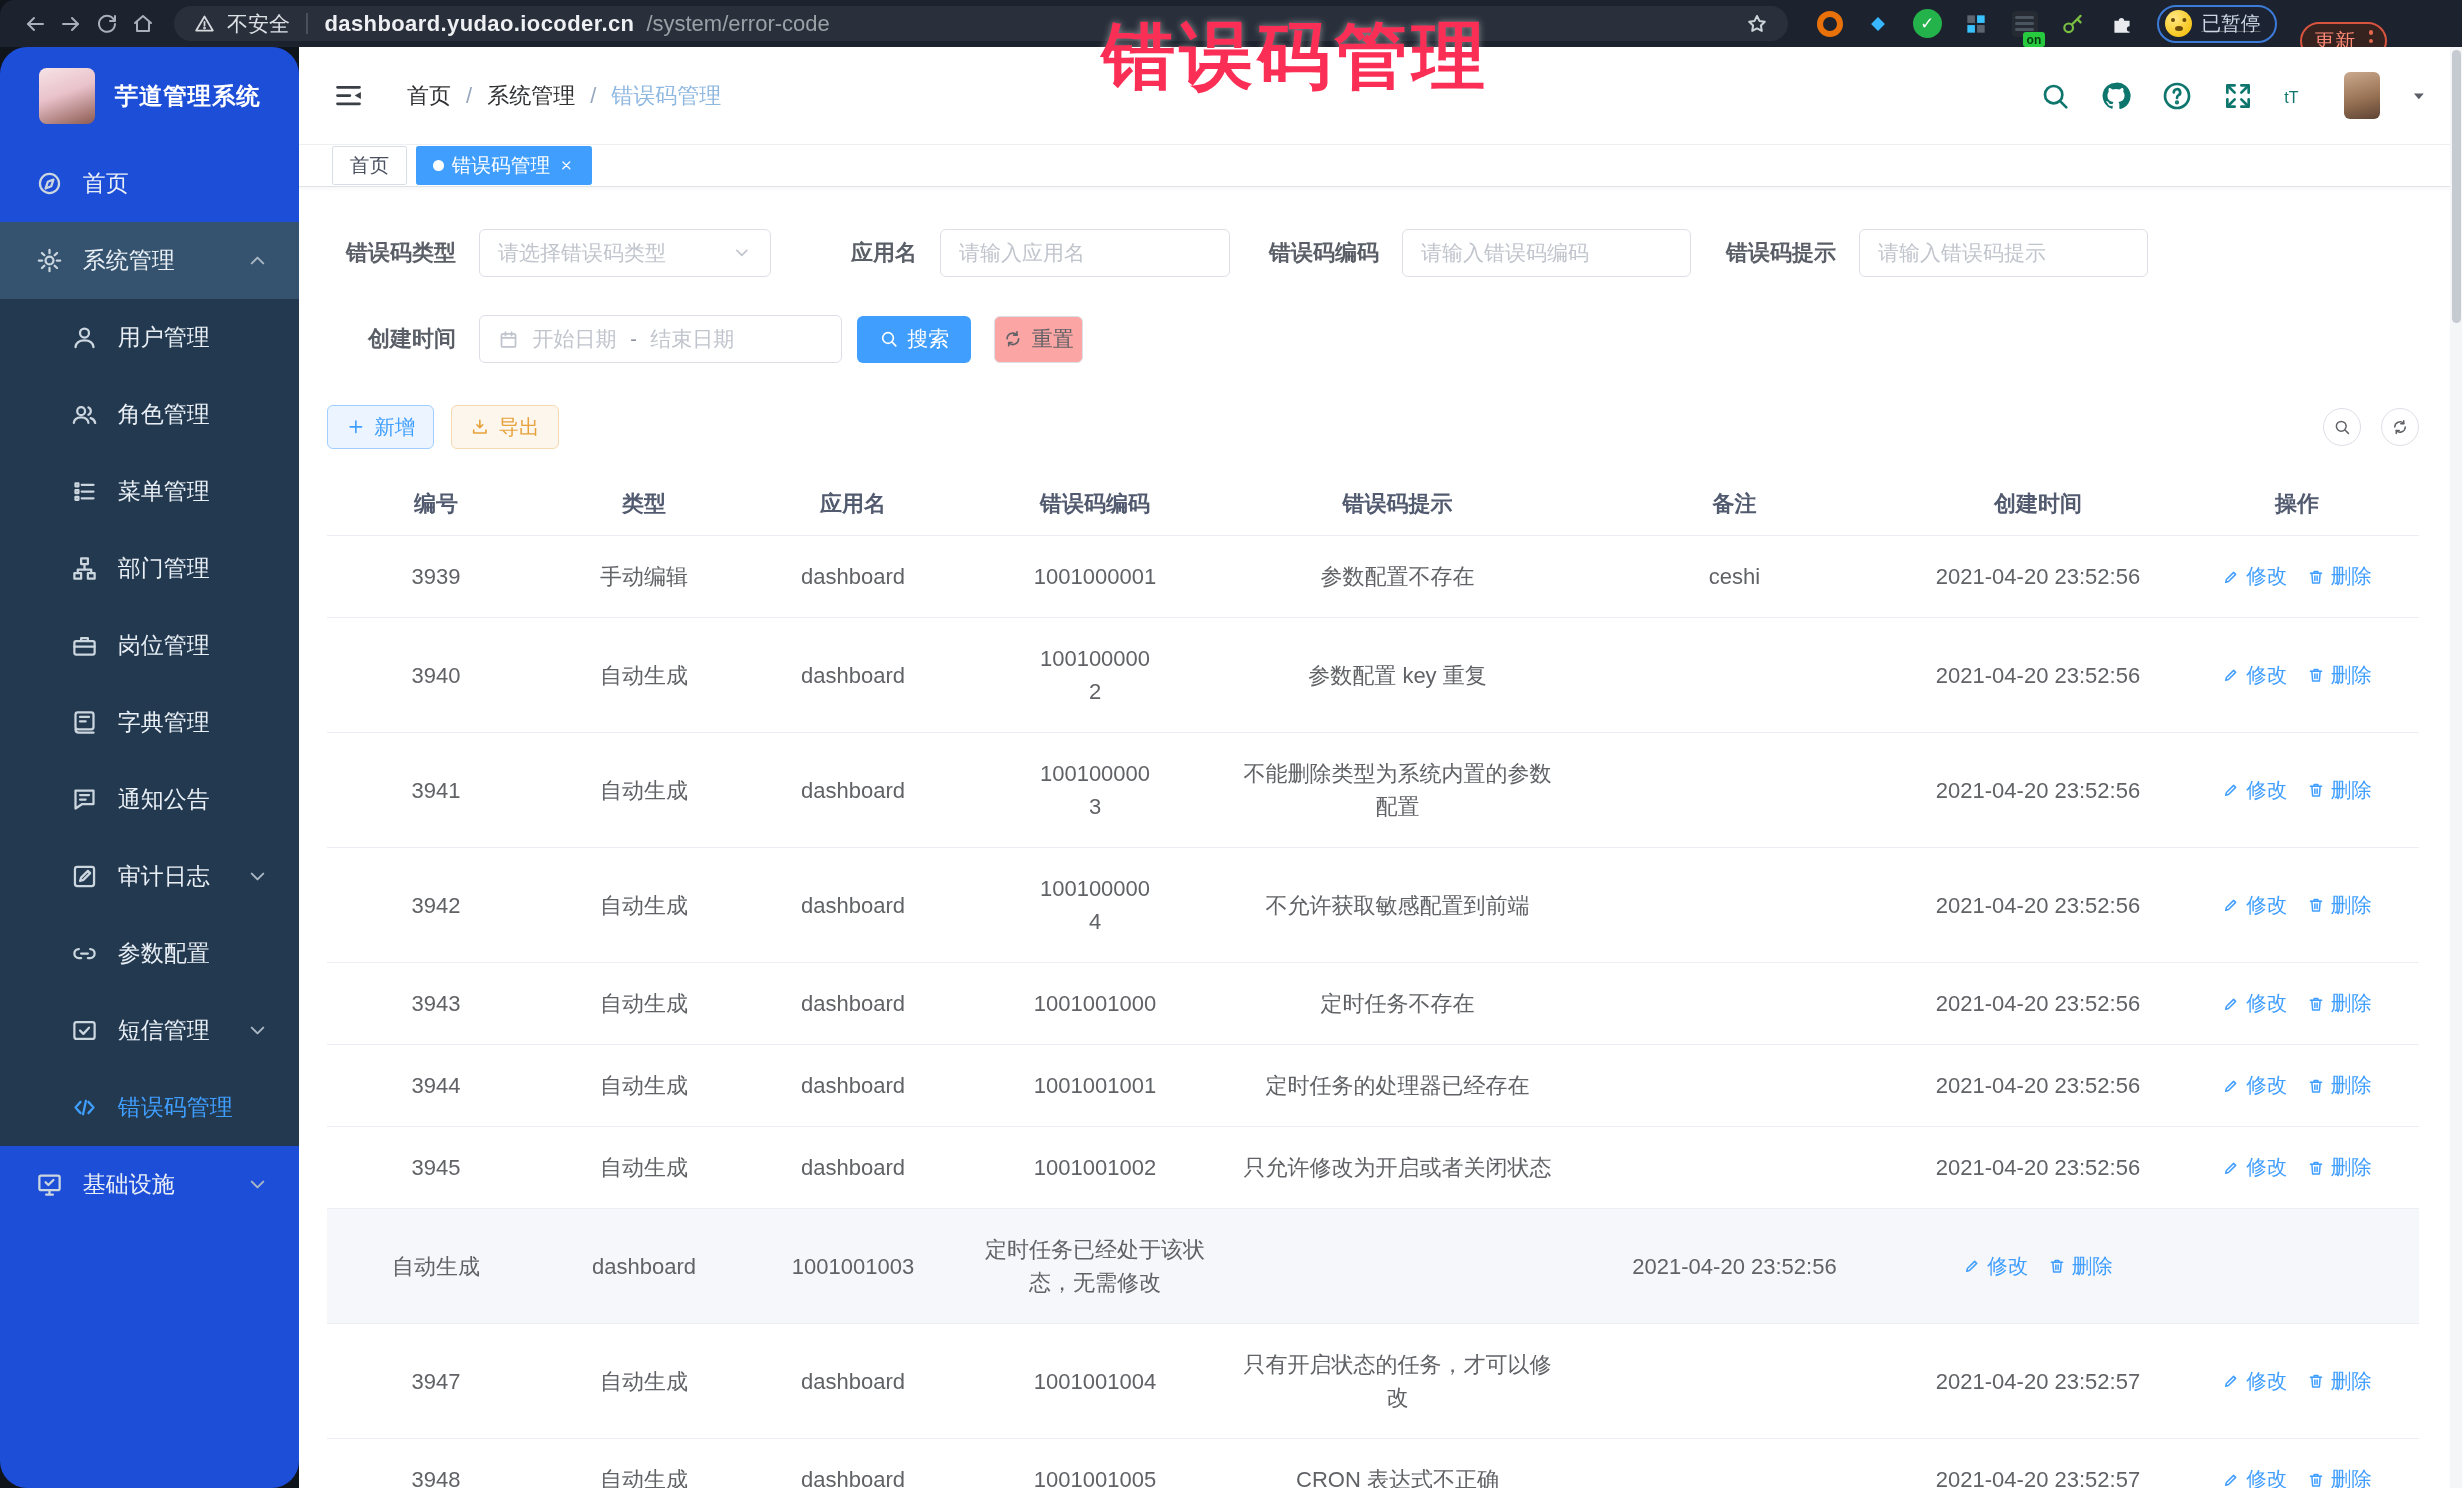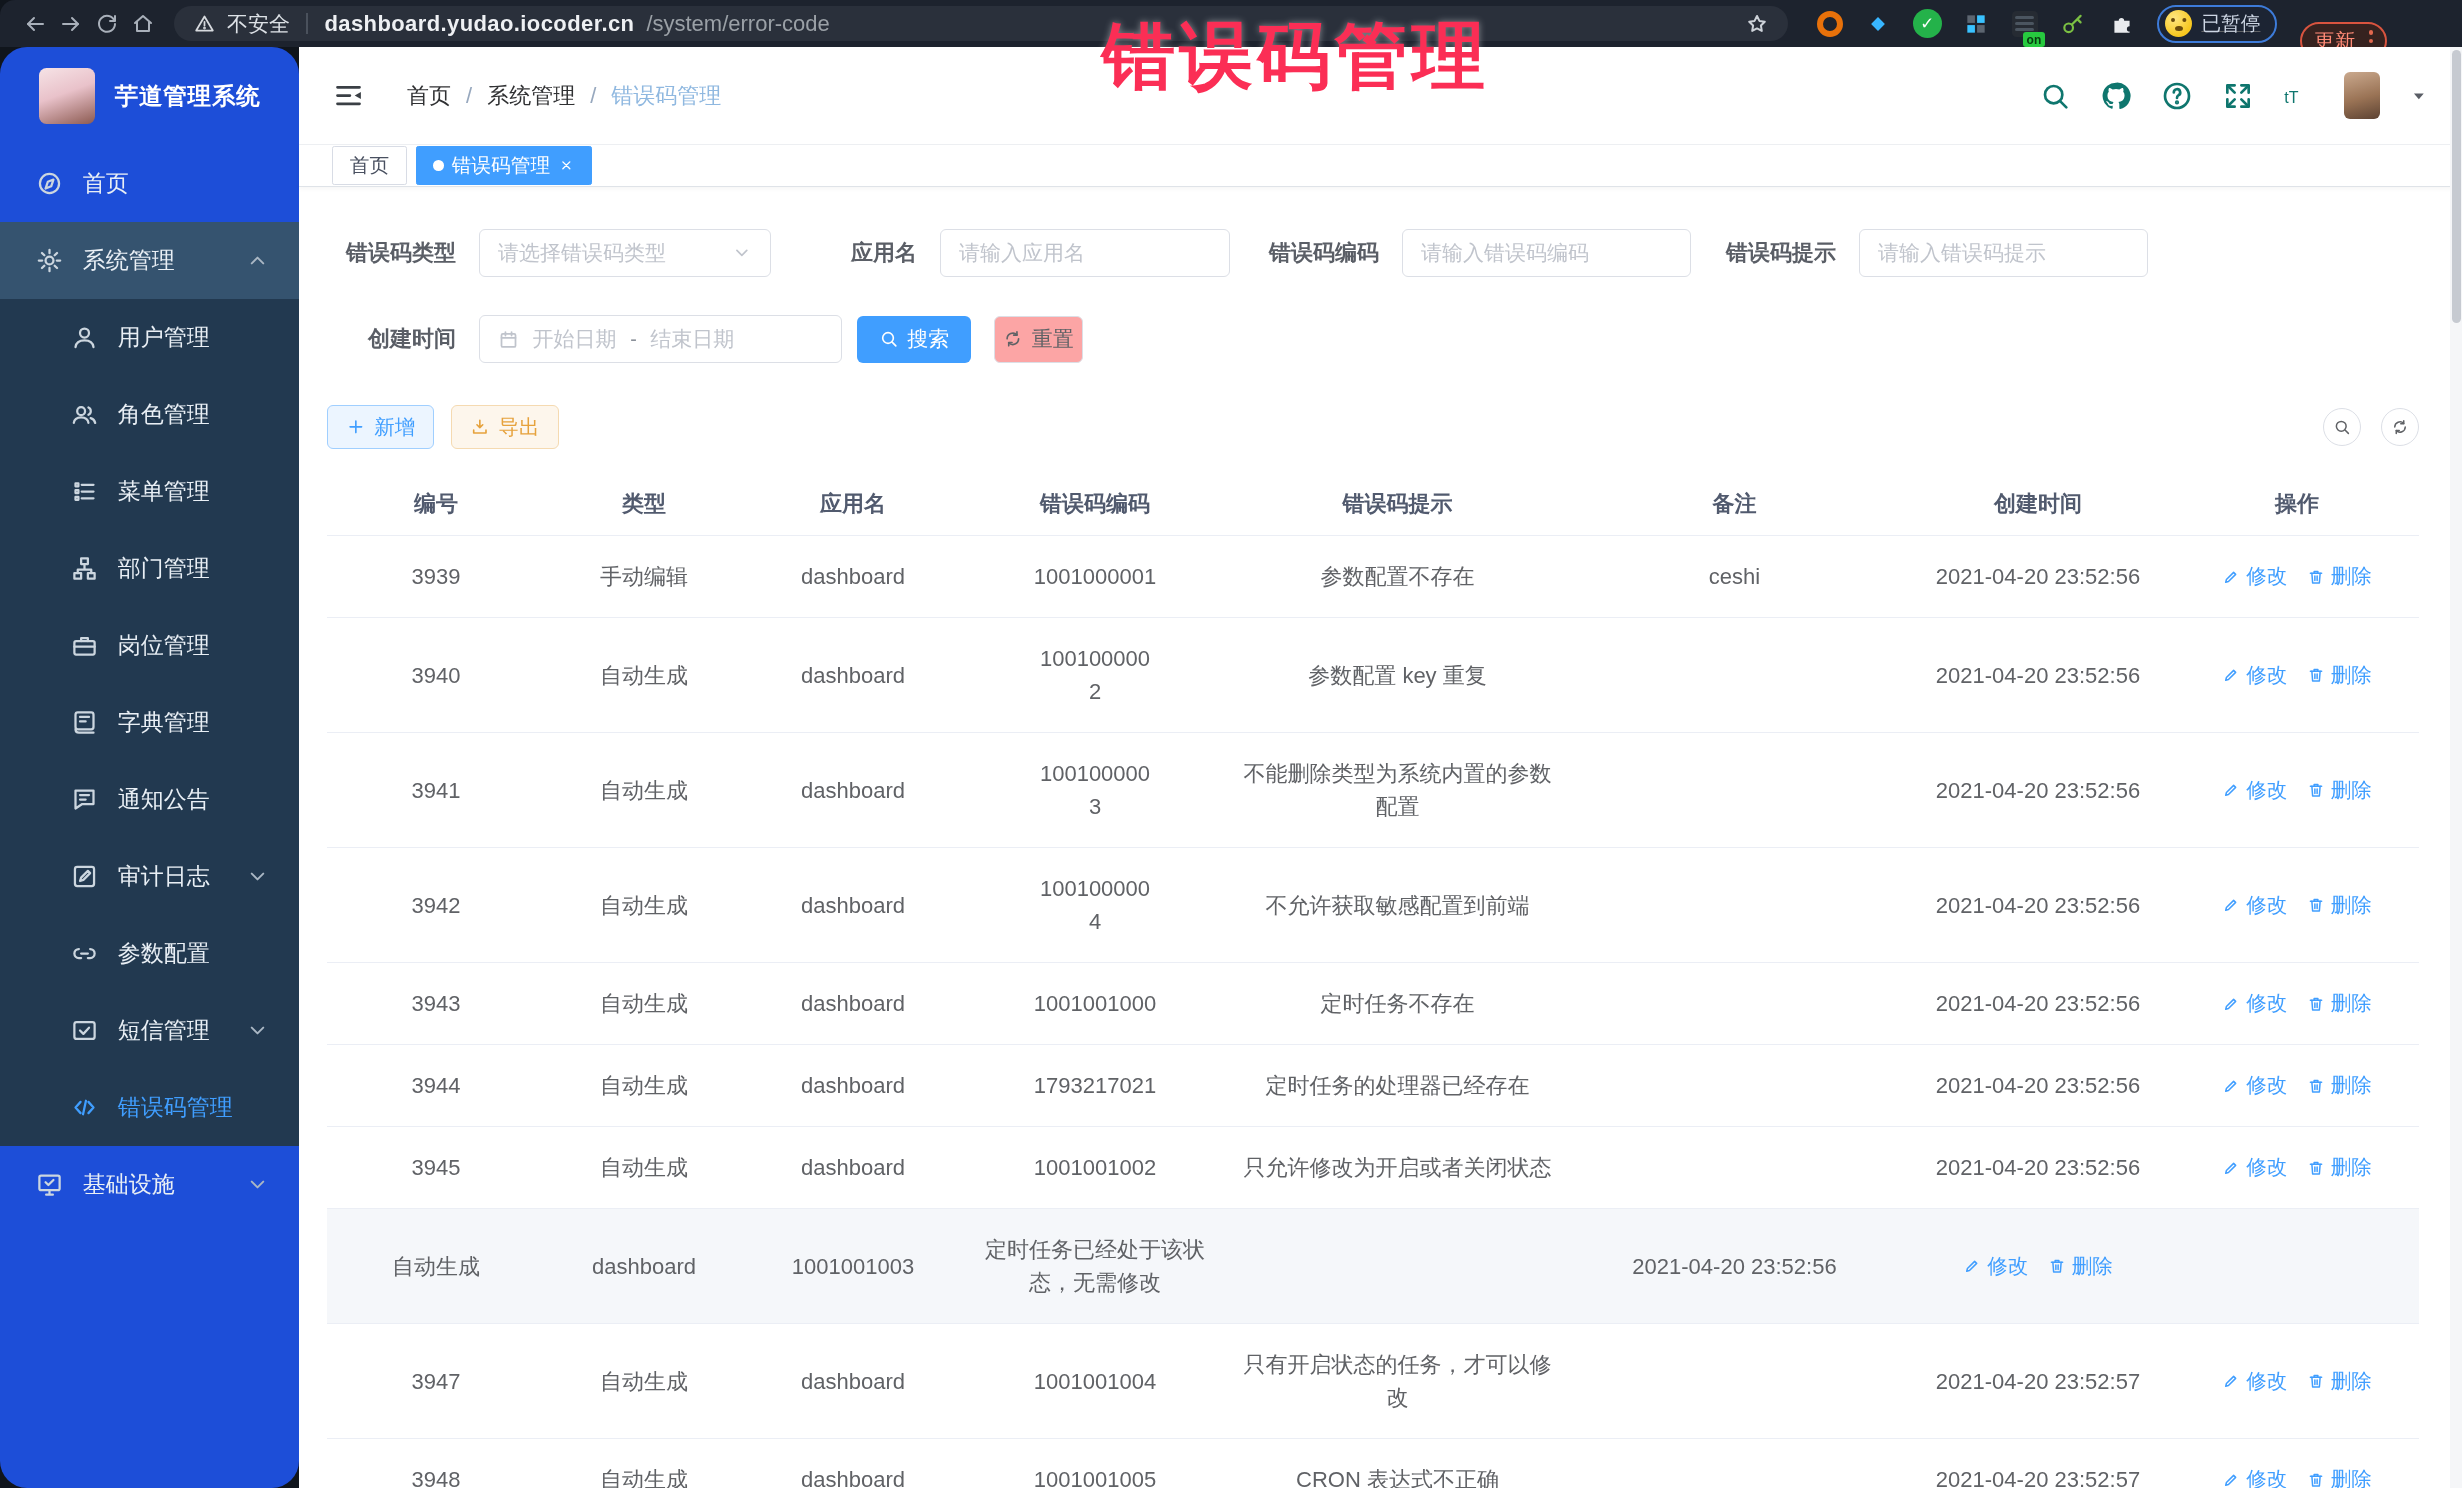--- a/index.html
+++ b/index.html
@@ -734,21 +734,21 @@
                 </svg>
               </span>
               <span>删除</span>
             </span>
           </div>
         </div>
         <div class="trow">
           <div>3944</div>
           <div>自动生成</div>
           <div>dashboard</div>
-          <div>1793217021</div>
+          <div>1001001001</div>
           <div>定时任务的处理器已经存在</div>
           <div></div>
           <div>2021-04-20 23:52:56</div>
           <div class="act-cell">
             <span class="op-link">
               <span style="width:18px;height:18px;">
                 <svg viewBox="0 0 24 24" fill="none" stroke="currentColor" stroke-width="2" stroke-linecap="round" stroke-linejoin="round" width="100%" height="100%">
                   <path d="m5 19 .9-3.6L15.5 5.8l2.7 2.7L8.6 18.1 5 19Z"></path>
                 </svg>
               </span>

